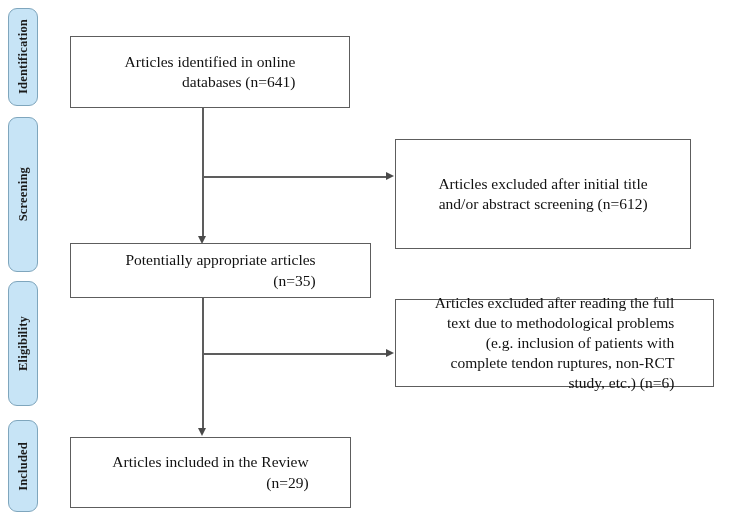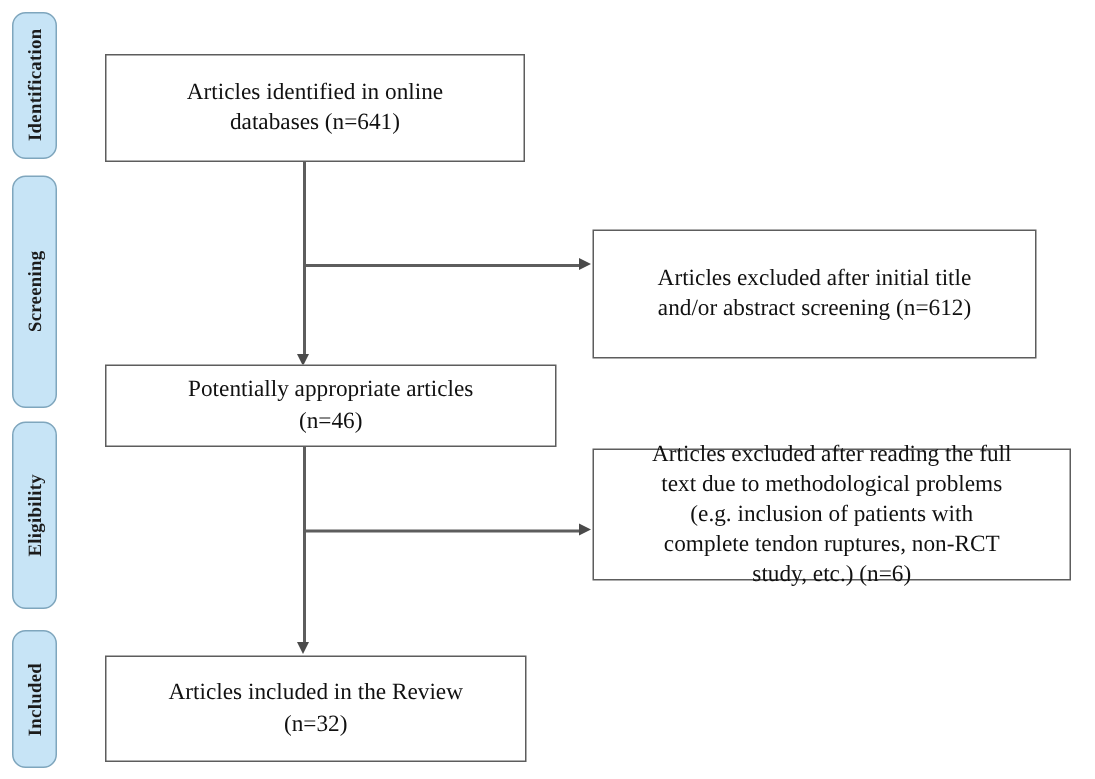--- a/index.html
+++ b/index.html
@@ -40,21 +40,21 @@
 
   
   .flowbox {
     position: absolute;
     box-sizing: border-box;
     background: #ffffff;
     border: 1.6px solid #5d5d5d;
     display: flex;
     align-items: center;
     justify-content: center;
-    text-align: center;
+    text-align: right;
   }
   .flowbox-text {
     font-family: "Liberation Serif", "DejaVu Serif", serif;
     font-size: 15.5px;
     line-height: 1.30;
     color: #111111;
     padding: 0 8px;
     white-space: pre-line;
   }
 
@@ -117,36 +117,36 @@
   <div class="arrow-down" style="left:198px; top:428px;"></div>
 
   <div class="hline" style="left:202px; top:353px; width:186px;"></div>
   <div class="arrow-right" style="left:386px; top:349px;"></div>
 
   <div class="flowbox" style="left:70px; top:36px; width:280px; height:72px;">
     <span class="flowbox-text">Articles identified in online
 databases (n=641)</span>
   </div>
 
-  <div class="flowbox" style="left:395px; top:153px; width:296px; height:86px;">
+  <div class="flowbox" style="left:395px; top:139px; width:296px; height:110px;">
     <span class="flowbox-text">Articles excluded after initial title
 and/or abstract screening (n=612)</span>
   </div>
 
   <div class="flowbox" style="left:70px; top:243px; width:301px; height:55px;">
     <span class="flowbox-text">Potentially appropriate articles
-(n=46)</span>
+(n=35)</span>
   </div>
 
   <div class="flowbox" style="left:395px; top:299px; width:319px; height:88px;">
     <span class="flowbox-text">Articles excluded after reading the full
 text due to methodological problems
 (e.g. inclusion of patients with
 complete tendon ruptures, non-RCT
 study, etc.) (n=6)</span>
   </div>
 
   <div class="flowbox" style="left:70px; top:437px; width:281px; height:71px;">
     <span class="flowbox-text">Articles included in the Review
-(n=32)</span>
+(n=29)</span>
   </div>
 
 </div>
 
 </body></html>

